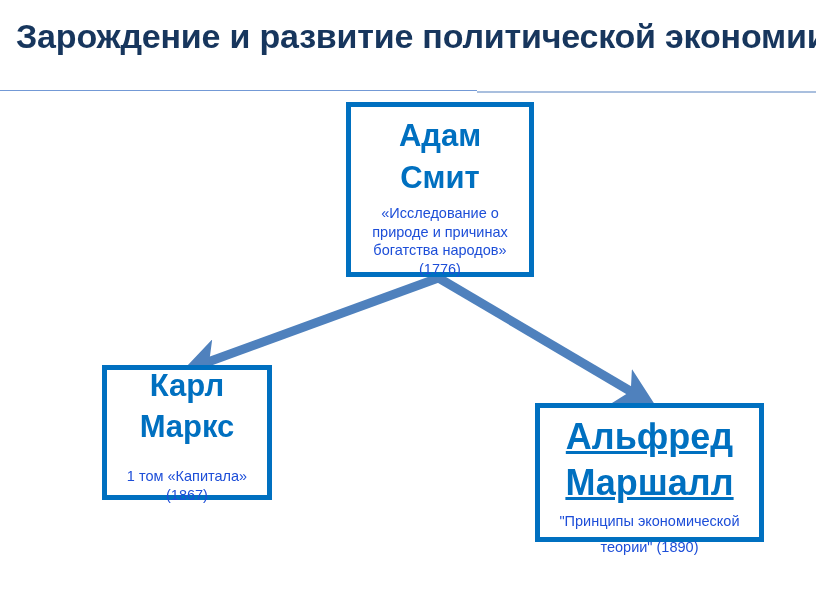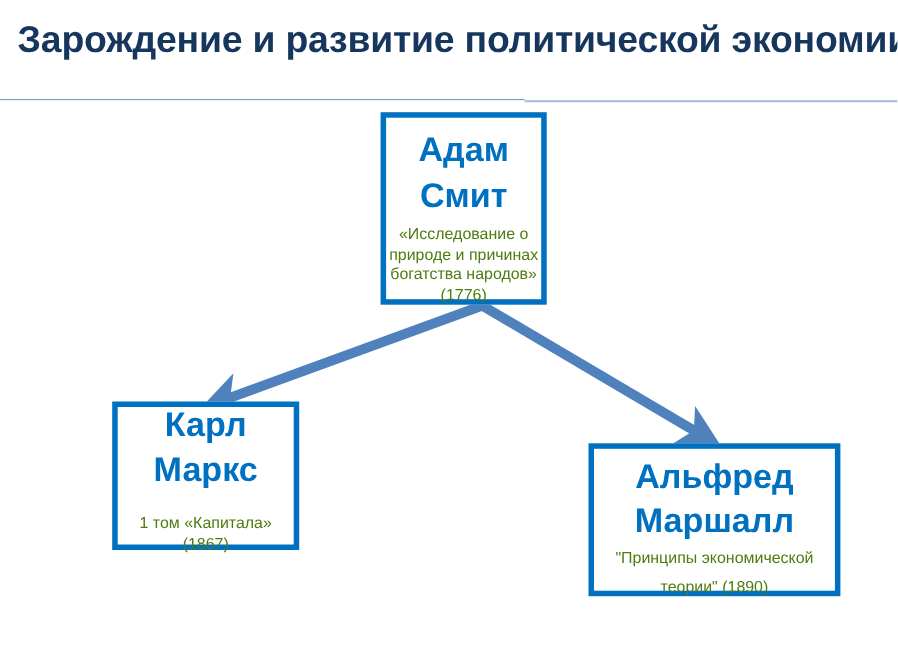--- a/index.html
+++ b/index.html
@@ -72,31 +72,31 @@
     text-align: center;
   }
   .node-name {
     color: #0070C0;
     font-weight: bold;
     font-family: "Liberation Sans", sans-serif;
     line-height: 1.32;
     white-space: pre-line;
   }
   .node-work {
-    color: #4d7c0f;
+    color: #1d4ed8;
     font-family: "Liberation Sans", sans-serif;
     font-weight: normal;
     white-space: pre-line;
   }
 
   
   #node-smith {
     left: 346px;
     top: 102px;
-    width: 151px;
+    width: 188px;
     height: 175px;
     padding-top: 8px;
   }
   #node-smith .node-name { font-size: 31px; line-height: 1.36; }
   #node-smith .node-work { font-size: 14.5px; line-height: 1.28; margin-top: 5px; }
 
   
   #node-marx {
     left: 102px;
     top: 365px;
@@ -109,21 +109,21 @@
   #node-marx .node-work { font-size: 14.5px; line-height: 1.30; margin-top: 20px; }
 
   
   #node-marshall {
     left: 535px;
     top: 403px;
     width: 229px;
     height: 139px;
     padding-top: 6px;
   }
-  #node-marshall .node-name { font-size: 31px; line-height: 1.28; }
+  #node-marshall .node-name { font-size: 36px; line-height: 1.28; text-decoration: underline; }
   #node-marshall .node-work { font-size: 14.5px; line-height: 1.80; margin-top: 2px; }
 
   
   .caption {
     position: absolute;
     left: 0px;
     top: 565px;
     width: 816px;
     text-align: center;
     font-family: "Liberation Serif", serif;

